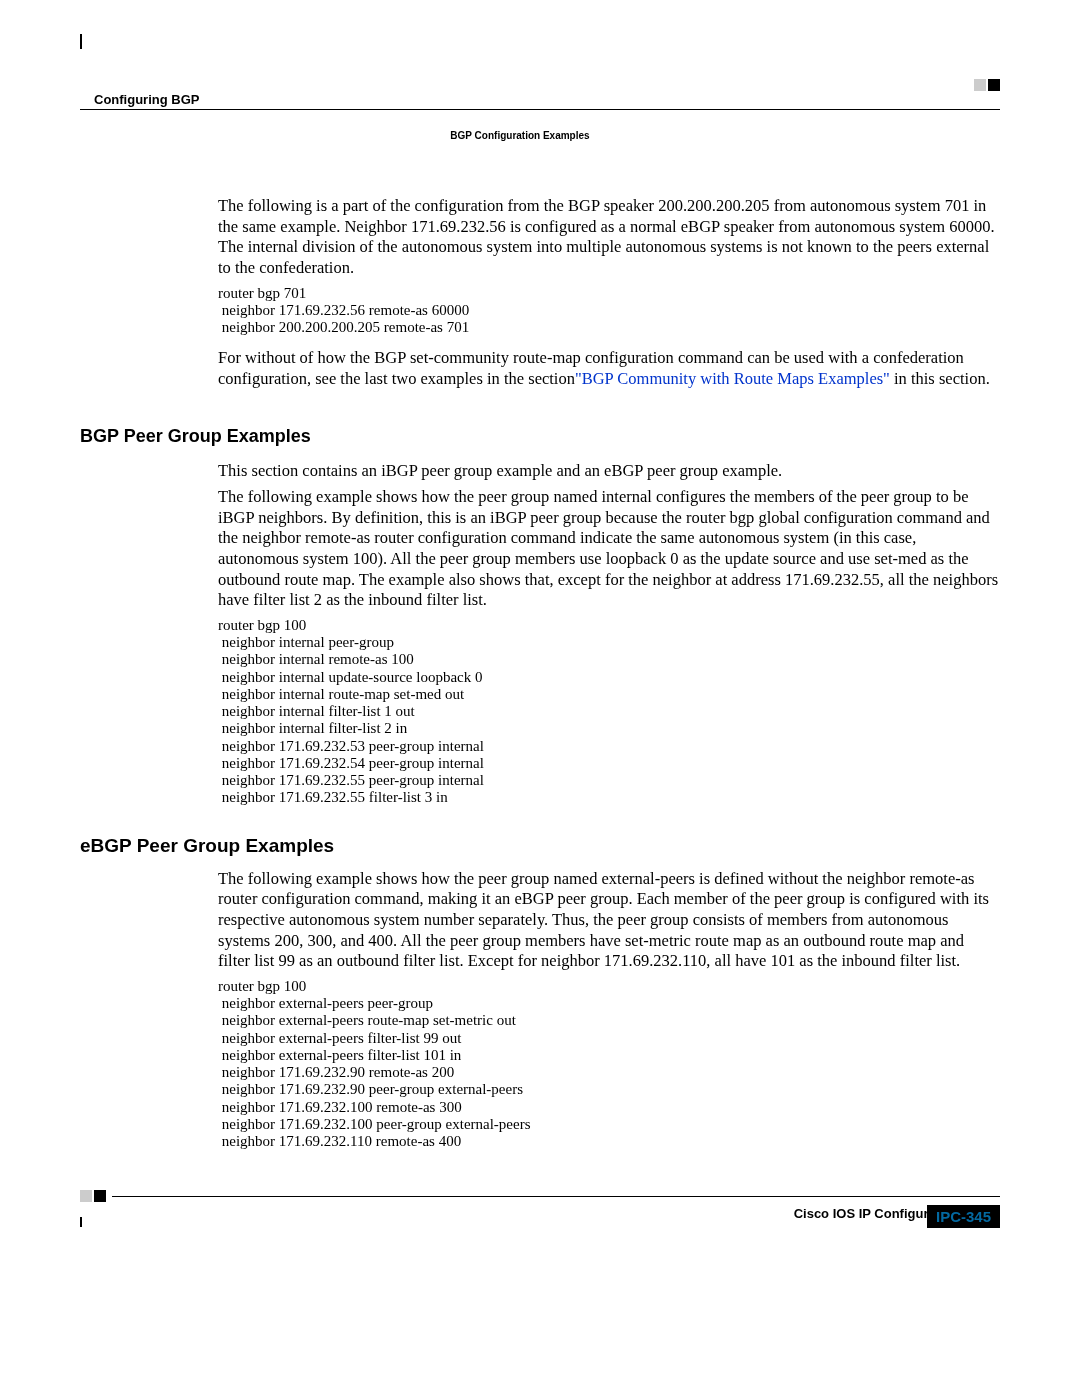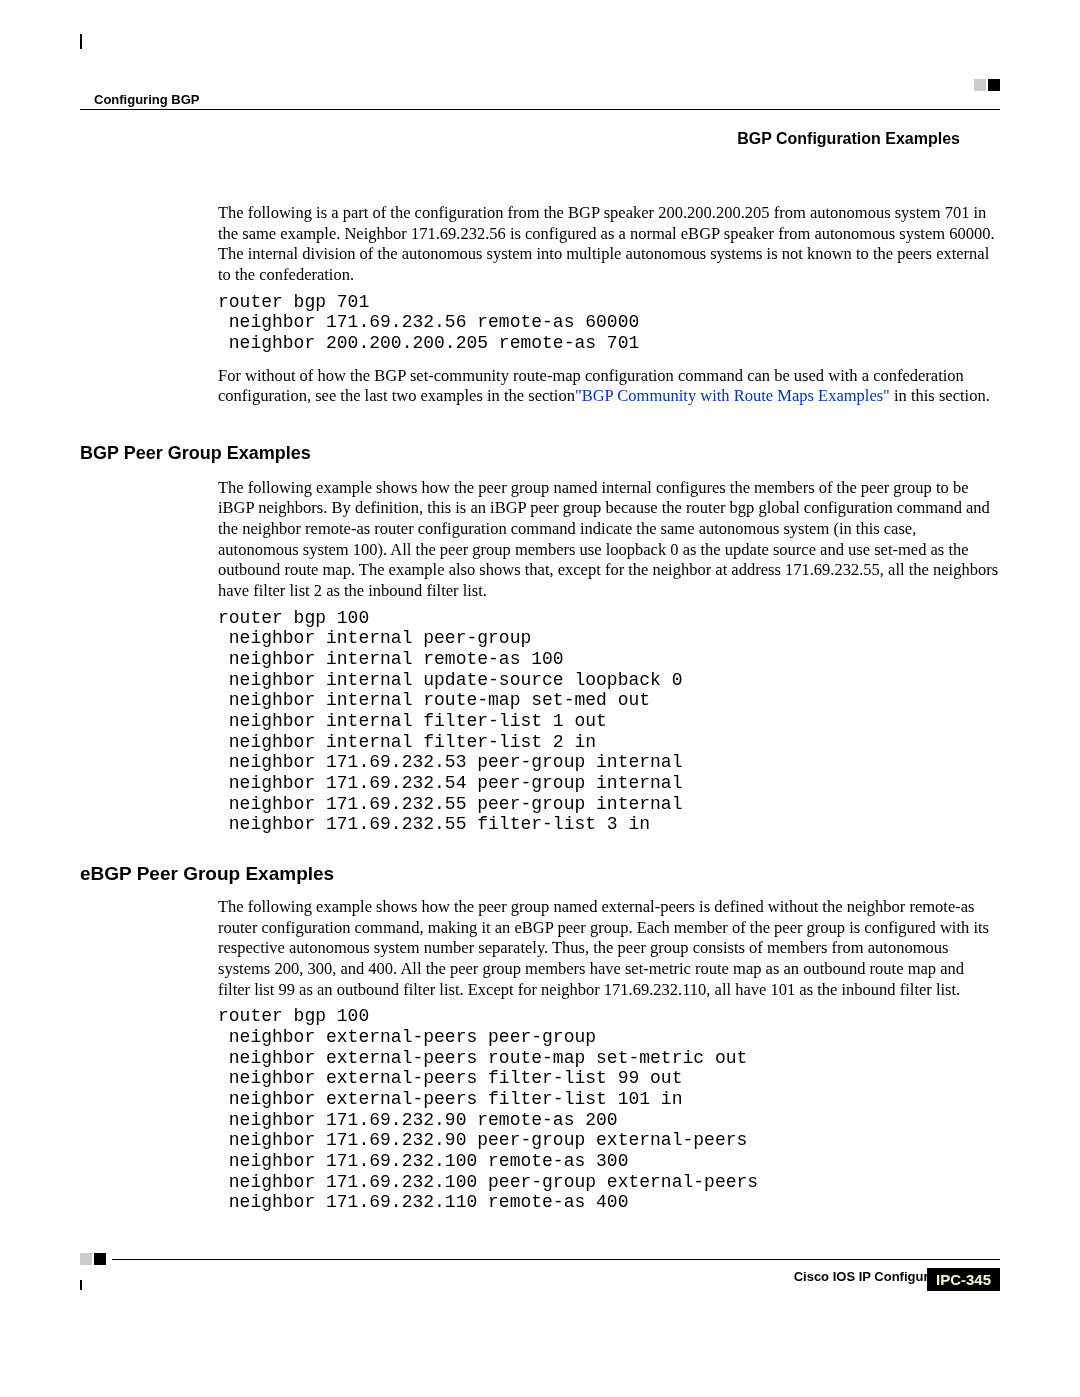--- a/index.html
+++ b/index.html
@@ -46,42 +46,42 @@
   .header-left {
     font-family: Arial, Helvetica, sans-serif;
     font-weight: bold;
     font-size: 13px;
     margin-left: 14px;
     margin-top: 44px;
   }
   .header-right {
     font-family: Arial, Helvetica, sans-serif;
     font-weight: bold;
-    font-size: 16px;
-    text-align: right;
+    font-size: 10px;
+    text-align: center;
     margin-right: 40px;
     margin-top: 20px;
   }
   .hr-top {
     border: none;
     border-top: 1px solid #000;
     margin: 2px 0 0 0;
   }
   .content {
     margin-left: 138px;
     margin-top: 55px;
   }
   p.body {
     font-size: 16.5px;
     line-height: 1.25;
     margin: 0 0 6px 0;
   }
   pre.code {
-    font-family: Liberation Mono, monospace;
-    font-size: 18px;
+    font-family: Liberation Serif, serif;
+    font-size: 15px;
     line-height: 1.15;
     margin: 4px 0 12px 0;
     white-space: pre;
   }
   .bold {
     font-weight: normal;
   }
   a.link {
     color: #0033cc;
     text-decoration: none;
@@ -129,21 +129,21 @@
     font-weight: bold;
     font-size: 13px;
     text-align: right;
     margin-top: 4px;
   }
   .page-num-box {
     position: absolute;
     right: 0;
     top: 15px;
     background: #000;
-    color: #fef9c3;
+    color: #0369a1;
     font-family: Arial, Helvetica, sans-serif;
     font-weight: bold;
     font-size: 15px;
     padding: 3px 9px;
   }
   .left-bar-bottom {
     position: absolute;
     bottom: 35px;
     left: 80px;
     width: 2px;
@@ -172,20 +172,21 @@
     <pre class="code">router bgp 701
  neighbor 171.69.232.56 remote-as 60000
  neighbor 200.200.200.205 remote-as 701</pre>
 
     <p class="body">
       <span>For without of how the BGP </span><span class="bold">set-community</span><span> route-map configuration command can be used with a confederation configuration, see the last two examples in the section</span><a class="link" href="#">"BGP Community with Route Maps Examples"</a><span> in this section.</span>
     </p>
 
     <h1 class="h1">BGP Peer Group Examples</h1>
 
+    <p class="body">This section contains an iBGP peer group example and an eBGP peer group example.</p>
 
 
     <p class="body">
       <span>The following example shows how the peer group named internal configures the members of the peer group to be iBGP neighbors. By definition, this is an iBGP peer group because the </span><span class="bold">router bgp</span><span> global configuration command and the </span><span class="bold">neighbor remote-as</span><span> router configuration command indicate the same autonomous system (in this case, autonomous system 100). All the peer group members use loopback 0 as the update source and use set-med as the outbound route map. The example also shows that, except for the neighbor at address 171.69.232.55, all the neighbors have filter list 2 as the inbound filter list.</span>
     </p>
 
     <pre class="code">router bgp 100
  neighbor internal peer-group
  neighbor internal remote-as 100
  neighbor internal update-source loopback 0

